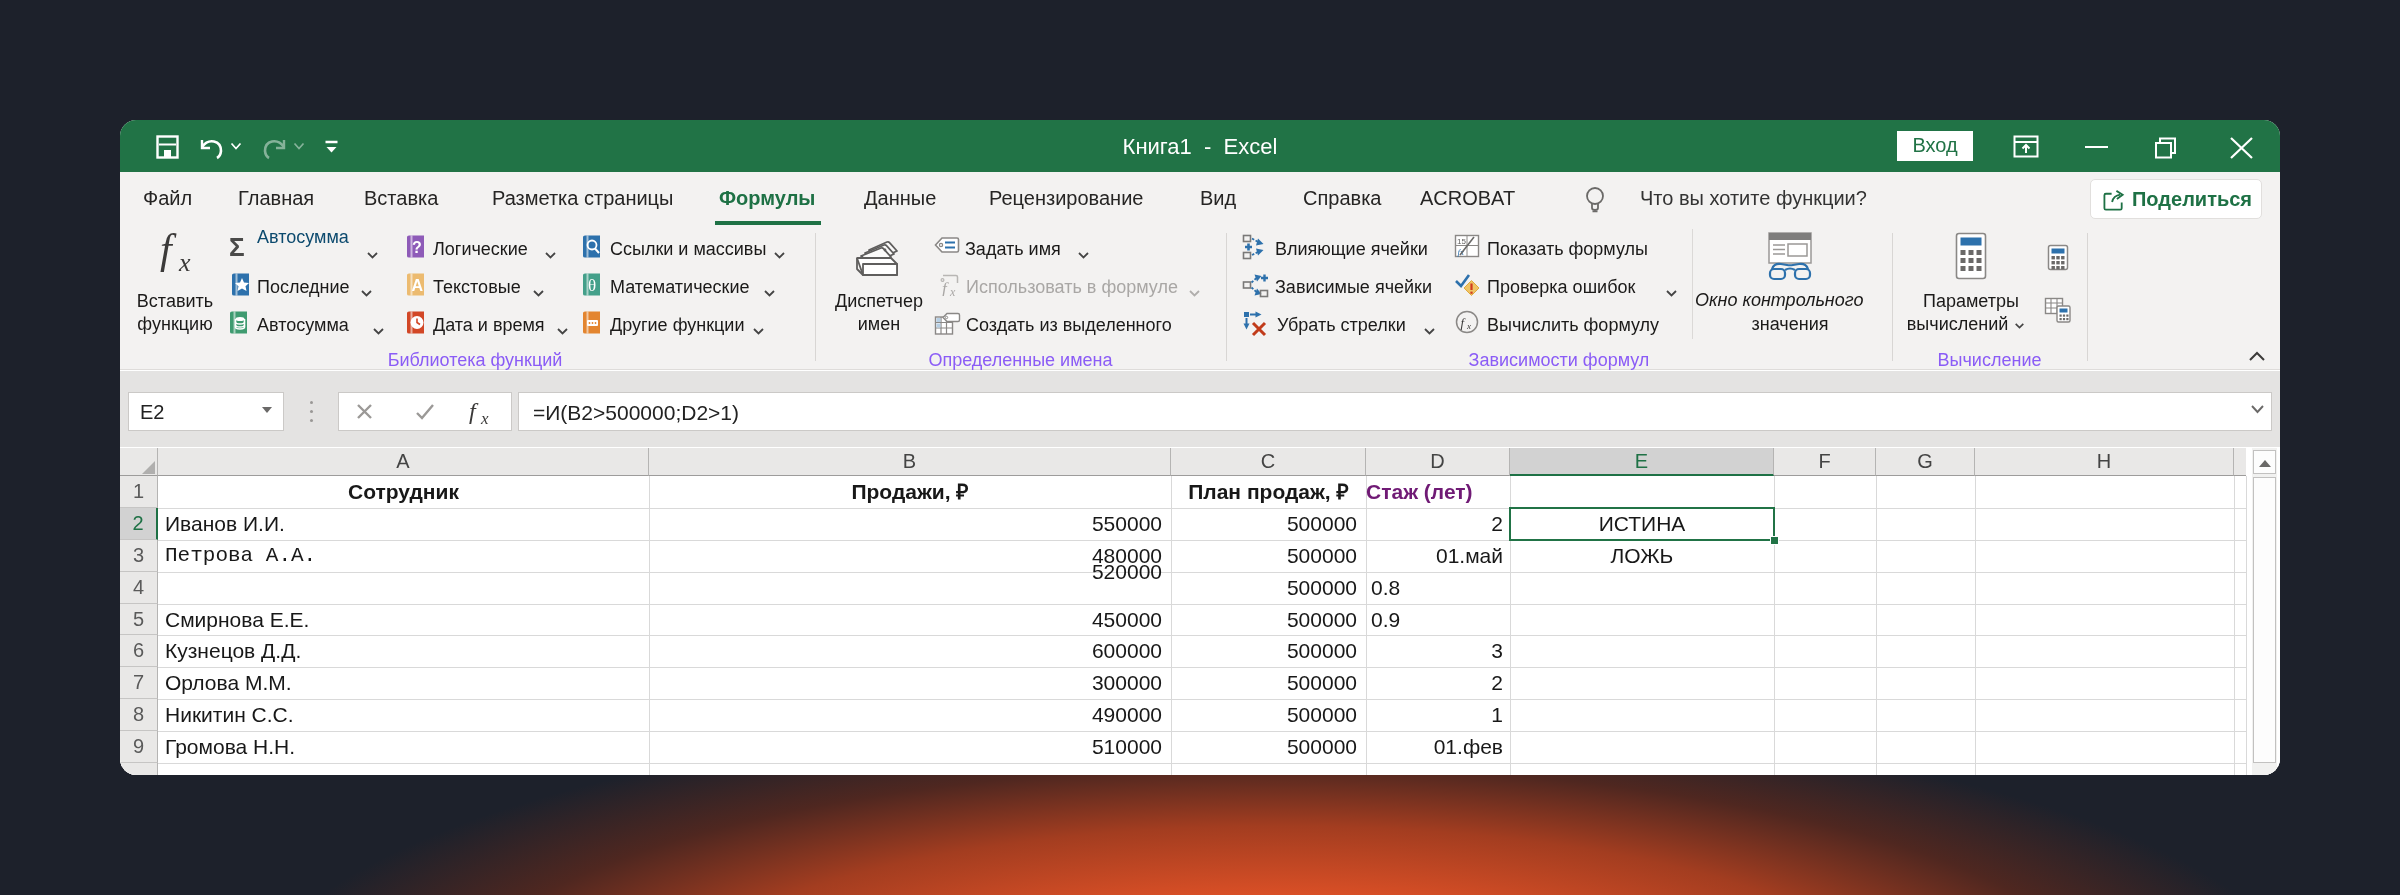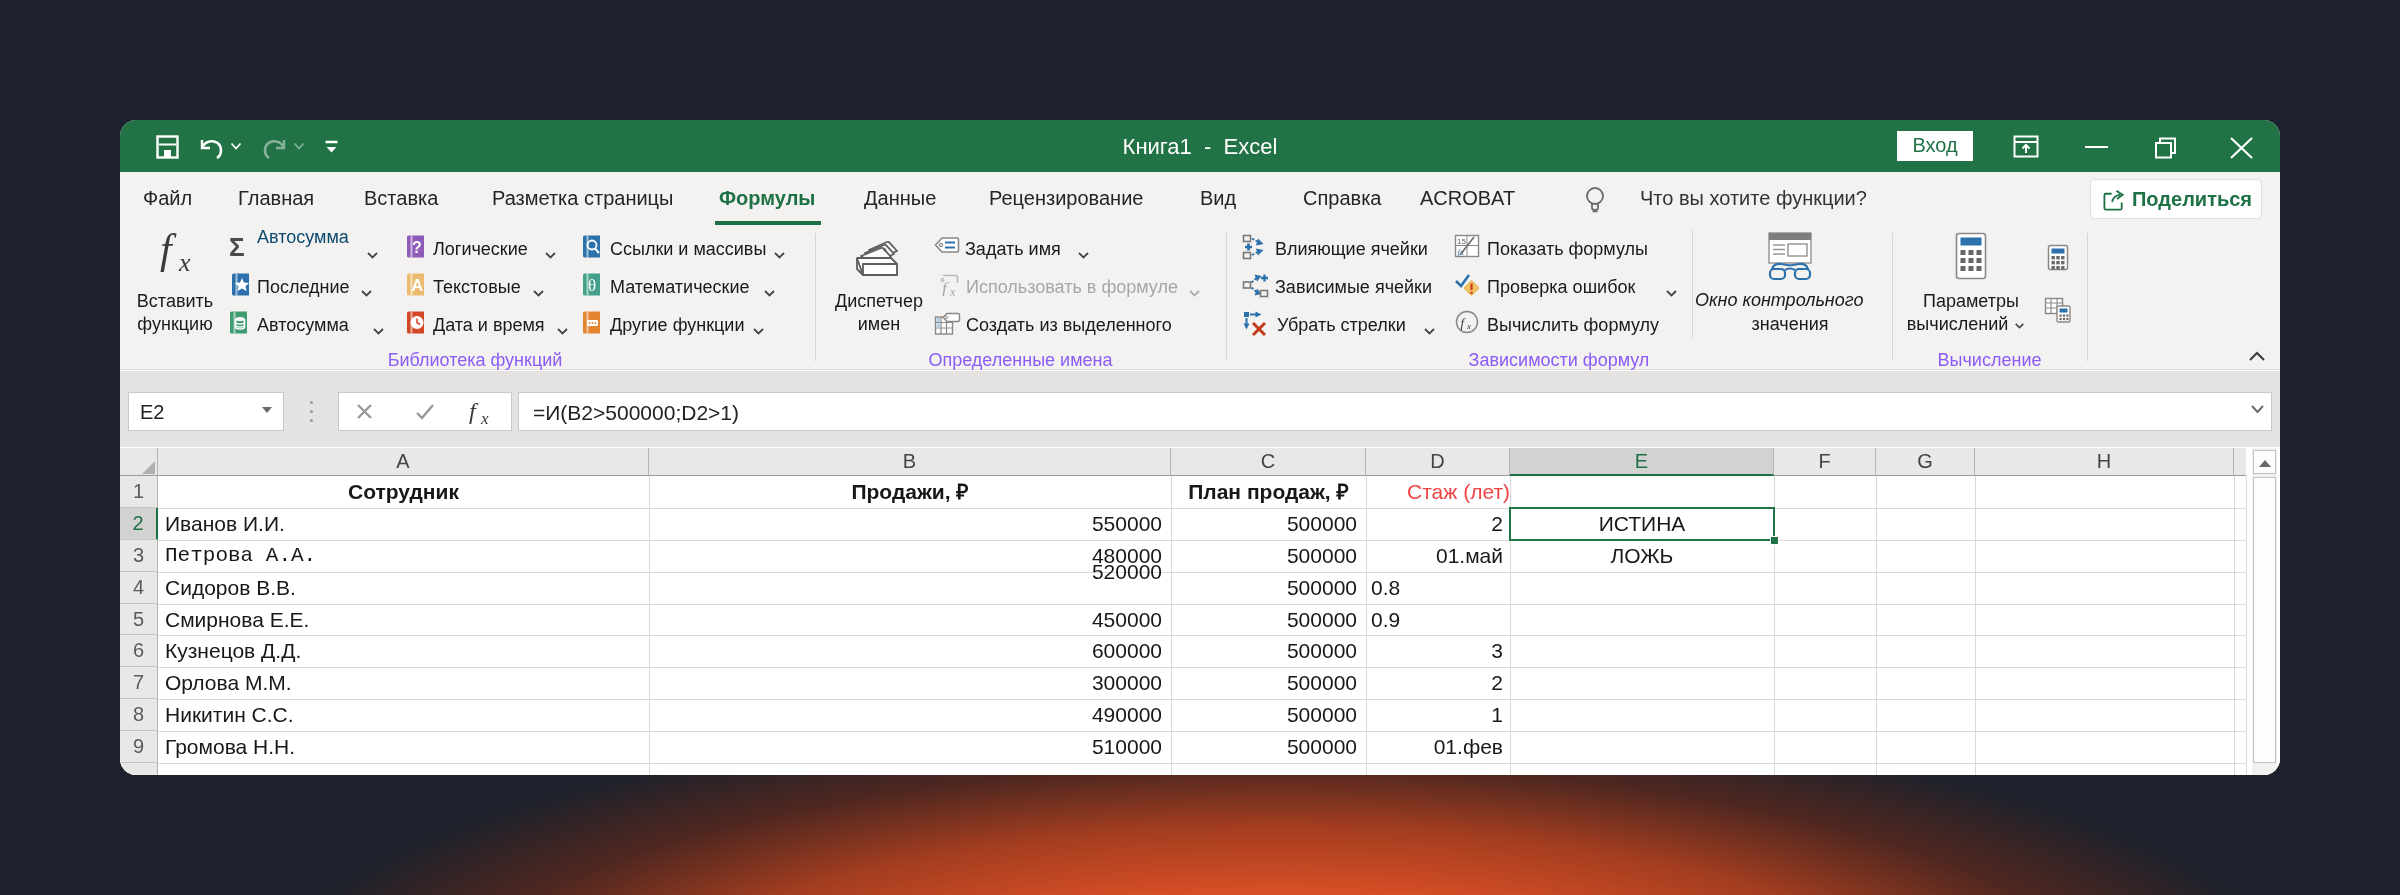--- a/index.html
+++ b/index.html
@@ -434,32 +434,31 @@
 <div class="abs" style="left:38px;top:125px;width:2088px;height:1px;background:#d9d9d9;"></div>
 <div class="abs" style="left:38px;top:157px;width:2088px;height:1px;background:#d9d9d9;"></div>
 <div class="abs" style="left:38px;top:188px;width:2088px;height:1px;background:#d9d9d9;"></div>
 <div class="abs" style="left:38px;top:220px;width:2088px;height:1px;background:#d9d9d9;"></div>
 <div class="abs" style="left:38px;top:252px;width:2088px;height:1px;background:#d9d9d9;"></div>
 <div class="abs" style="left:38px;top:284px;width:2088px;height:1px;background:#d9d9d9;"></div>
 <div class="abs" style="left:38px;top:316px;width:2088px;height:1px;background:#d9d9d9;"></div>
 <div class="abs" style="left:38px;top:29px;width:491px;height:32px;font-weight:bold;font-size:21px;color:#181818;text-align:center;line-height:31px;">Сотрудник</div>
 <div class="abs" style="left:529px;top:29px;width:522px;height:32px;font-weight:bold;font-size:21px;color:#181818;text-align:center;line-height:31px;">Продажи, ₽</div>
 <div class="abs" style="left:1051px;top:29px;width:195px;height:32px;font-weight:bold;font-size:21px;color:#181818;text-align:center;line-height:31px;">План продаж, ₽</div>
-<div class="abs" style="left:1246px;top:29px;width:144px;height:32px;font-weight:normal;font-size:21px;color:#ef4444;text-align:right;line-height:31px;">Стаж (лет)</div>
+<div class="abs" style="left:1246px;top:29px;width:144px;height:32px;font-weight:bold;font-size:21px;color:#701a75;text-align:left;line-height:31px;">Стаж (лет)</div>
 <div class="cell" style="left:45px;top:61px;width:477px;height:32px;line-height:32px;">Иванов И.И.</div>
 <div class="cell" style="left:536px;top:61px;width:506px;height:32px;line-height:32px;text-align:right;">550000</div>
 <div class="cell" style="left:1058px;top:61px;width:179px;height:32px;line-height:32px;text-align:right;">500000</div>
 <div class="cell" style="left:1253px;top:61px;width:130px;height:32px;line-height:32px;text-align:right;">2</div>
 <div class="cell" style="left:1390px;top:61px;width:264px;height:32px;line-height:32px;text-align:center;">ИСТИНА</div>
 <div class="cell" style="left:45px;top:93px;width:477px;height:32px;line-height:32px;font-family:Liberation Mono, monospace;">Петрова А.А.</div>
 <div class="cell" style="left:536px;top:93px;width:506px;height:32px;line-height:32px;text-align:right;">480000</div>
 <div class="cell" style="left:1058px;top:93px;width:179px;height:32px;line-height:32px;text-align:right;">500000</div>
 <div class="cell" style="left:1253px;top:93px;width:130px;height:32px;line-height:32px;text-align:right;">01.май</div>
 <div class="cell" style="left:1390px;top:93px;width:264px;height:32px;line-height:32px;text-align:center;">ЛОЖЬ</div>
-<div class="cell" style="left:45px;top:125px;width:477px;height:32px;line-height:32px;">Сидоров В.В.</div>
 <div class="cell" style="left:536px;top:109px;width:506px;height:32px;line-height:32px;text-align:right;">520000</div>
 <div class="cell" style="left:1058px;top:125px;width:179px;height:32px;line-height:32px;text-align:right;">500000</div>
 <div class="cell" style="left:1251px;top:125px;width:130px;height:32px;line-height:32px;">0.8</div>
 <div class="cell" style="left:45px;top:157px;width:477px;height:31px;line-height:31px;">Смирнова Е.Е.</div>
 <div class="cell" style="left:536px;top:157px;width:506px;height:31px;line-height:31px;text-align:right;">450000</div>
 <div class="cell" style="left:1058px;top:157px;width:179px;height:31px;line-height:31px;text-align:right;">500000</div>
 <div class="cell" style="left:1251px;top:157px;width:130px;height:31px;line-height:31px;">0.9</div>
 <div class="cell" style="left:45px;top:188px;width:477px;height:32px;line-height:32px;">Кузнецов Д.Д.</div>
 <div class="cell" style="left:536px;top:188px;width:506px;height:32px;line-height:32px;text-align:right;">600000</div>
 <div class="cell" style="left:1058px;top:188px;width:179px;height:32px;line-height:32px;text-align:right;">500000</div>

